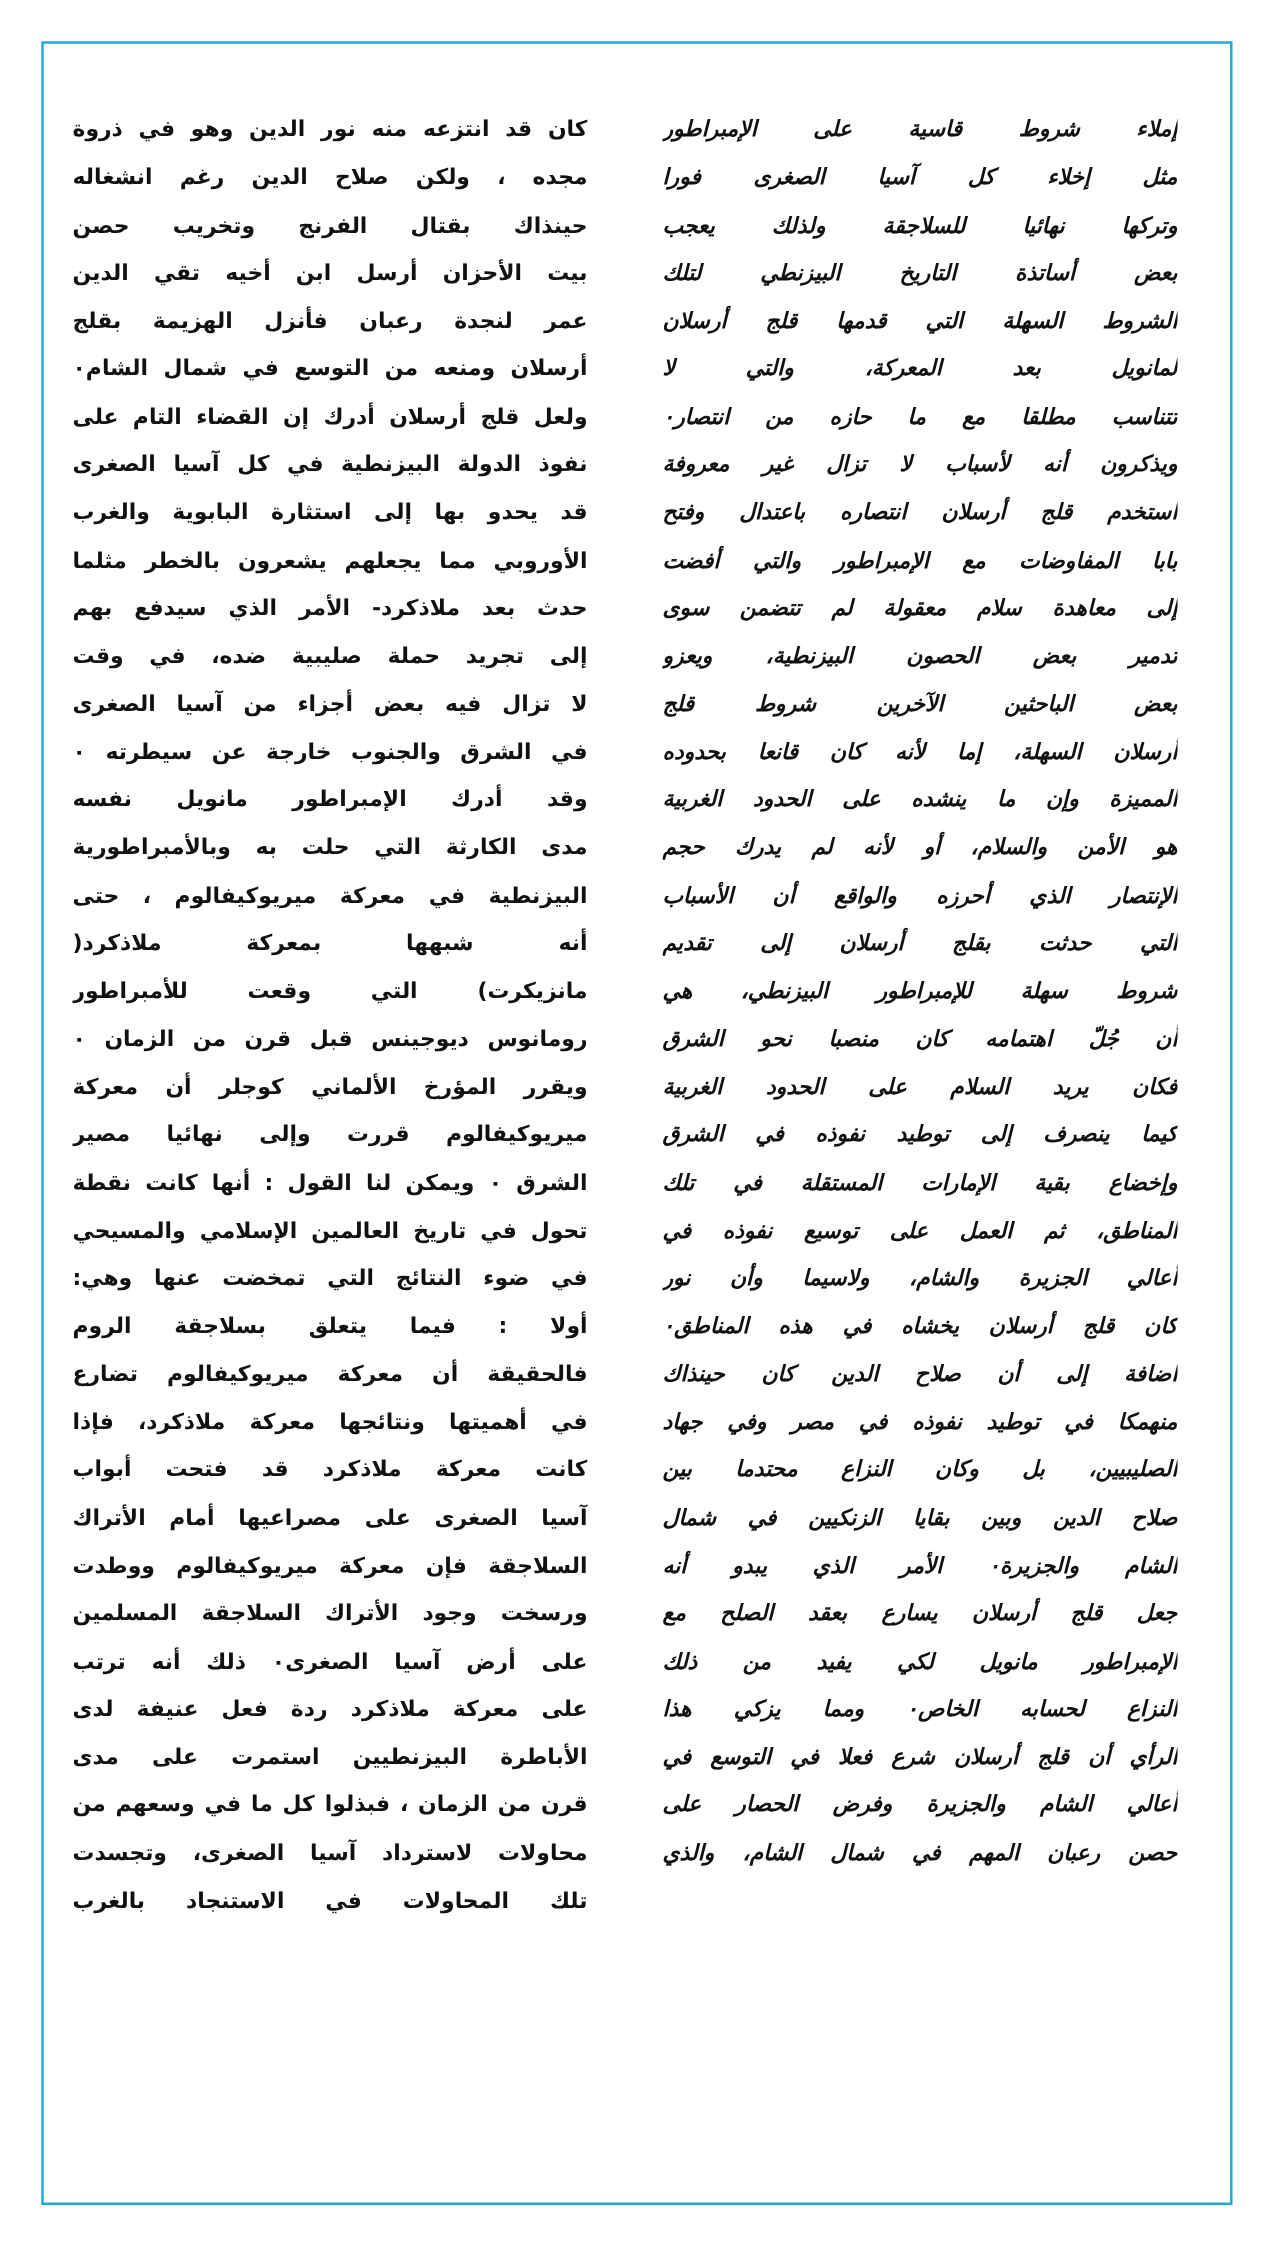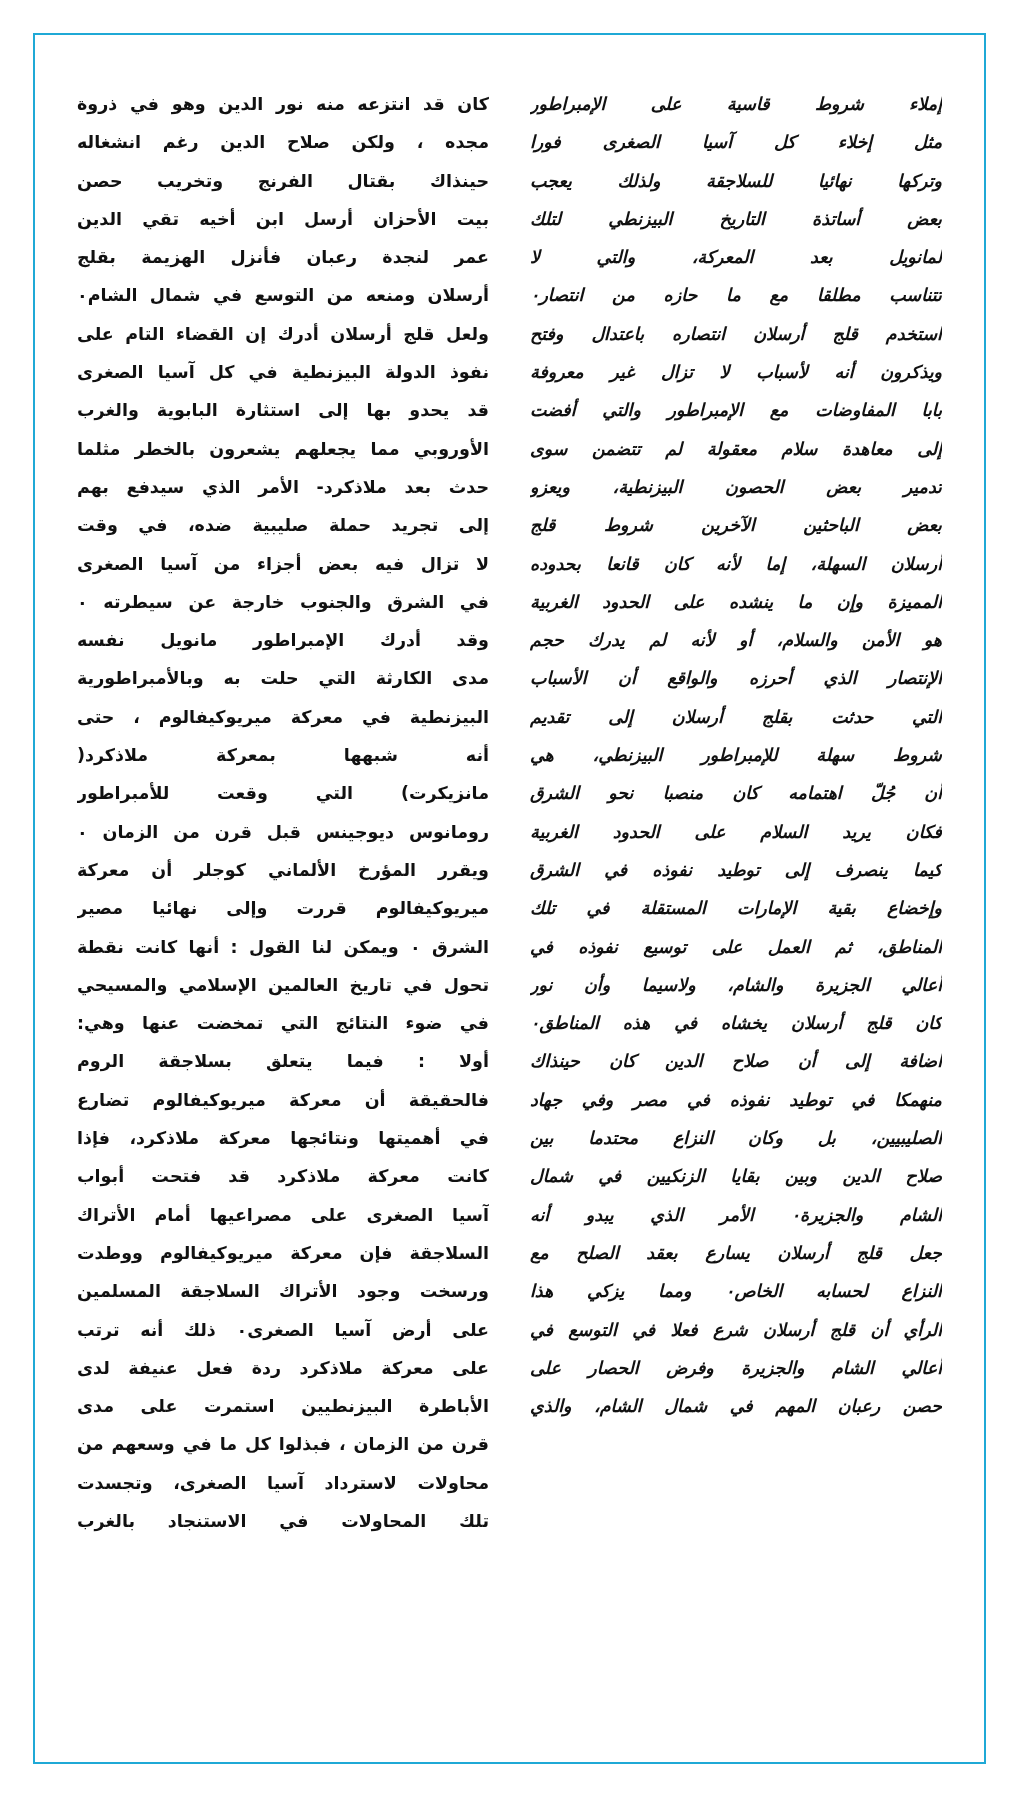--- a/index.html
+++ b/index.html
@@ -2,38 +2,39 @@
 <html><head>
 <meta charset="utf-8">
 <style>
   html, body { margin:0; padding:0; background:#ffffff; }
   body { width:1012px; height:1800px; position:relative; overflow:hidden;
          font-family:"DejaVu Sans", sans-serif; }
   .frame { position:absolute; left:33px; top:33px; width:953px; height:1731px;
            border:2px solid #1fa9d6; box-sizing:border-box; }
   .col { position:absolute; top:50px; width:412px; direction:rtl; }
   .col.right { right:42px;font-style:italic; }
-  .col.left { right:495px; }
+  .col.left { right:514px; }
   .line { height:38.3px; line-height:38.3px; font-size:17.5px; font-weight:bold;
           color:#111111; text-align:justify; text-align-last:justify;
           white-space:nowrap; overflow:hidden; }
 </style>
 </head>
 <body>
 
 <div class="frame">
   <div class="col right" id="col0">
       <div class="line">إملاء شروط قاسية على الإمبراطور</div>
       <div class="line">مثل إخلاء كل آسيا الصغرى فورا</div>
       <div class="line">وتركها نهائيا للسلاجقة ولذلك يعجب</div>
       <div class="line">بعض أساتذة التاريخ البيزنطي لتلك</div>
+      <div class="line">الشروط السهلة التي قدمها قلج أرسلان</div>
       <div class="line">لمانويل بعد المعركة، والتي لا</div>
       <div class="line">تتناسب مطلقا مع ما حازه من انتصار٠</div>
+      <div class="line">ويذكرون أنه لأسباب لا تزال غير معروفة</div>
       <div class="line">استخدم قلج أرسلان انتصاره باعتدال وفتح</div>
-      <div class="line">ويذكرون أنه لأسباب لا تزال غير معروفة</div>
       <div class="line">بابا المفاوضات مع الإمبراطور والتي أفضت</div>
       <div class="line">إلى معاهدة سلام معقولة لم تتضمن سوى</div>
       <div class="line">تدمير بعض الحصون البيزنطية، ويعزو</div>
       <div class="line">بعض الباحثين الآخرين شروط قلج</div>
       <div class="line">أرسلان السهلة، إما لأنه كان قانعا بحدوده</div>
       <div class="line">المميزة وإن ما ينشده على الحدود الغربية</div>
       <div class="line">هو الأمن والسلام، أو لأنه لم يدرك حجم</div>
       <div class="line">الإنتصار الذي أحرزه والواقع أن الأسباب</div>
       <div class="line">التي حدثت بقلج أرسلان إلى تقديم</div>
       <div class="line">شروط سهلة للإمبراطور البيزنطي، هي</div>
@@ -43,20 +44,21 @@
       <div class="line">وإخضاع بقية الإمارات المستقلة في تلك</div>
       <div class="line">المناطق، ثم العمل على توسيع نفوذه في</div>
       <div class="line">أعالي الجزيرة والشام، ولاسيما وأن نور</div>
       <div class="line">كان قلج أرسلان يخشاه في هذه المناطق٠</div>
       <div class="line">اضافة إلى أن صلاح الدين كان حينذاك</div>
       <div class="line">منهمكا في توطيد نفوذه في مصر وفي جهاد</div>
       <div class="line">الصليبيين، بل وكان النزاع محتدما بين</div>
       <div class="line">صلاح الدين وبين بقايا الزنكيين في شمال</div>
       <div class="line">الشام والجزيرة٠ الأمر الذي يبدو أنه</div>
       <div class="line">جعل قلج أرسلان يسارع بعقد الصلح مع</div>
+      <div class="line">الإمبراطور مانويل لكي يفيد من ذلك</div>
       <div class="line">النزاع لحسابه الخاص٠ ومما يزكي هذا</div>
       <div class="line">الرأي أن قلج أرسلان شرع فعلا في التوسع في</div>
       <div class="line">أعالي الشام والجزيرة وفرض الحصار على</div>
       <div class="line">حصن رعبان المهم في شمال الشام، والذي</div>
     </div>
   <div class="col left" id="col1">
       <div class="line">كان قد انتزعه منه نور الدين وهو في ذروة</div>
       <div class="line">مجده ، ولكن صلاح الدين رغم انشغاله</div>
       <div class="line">حينذاك بقتال الفرنج وتخريب حصن</div>
       <div class="line">بيت الأحزان أرسل ابن أخيه تقي الدين</div>

